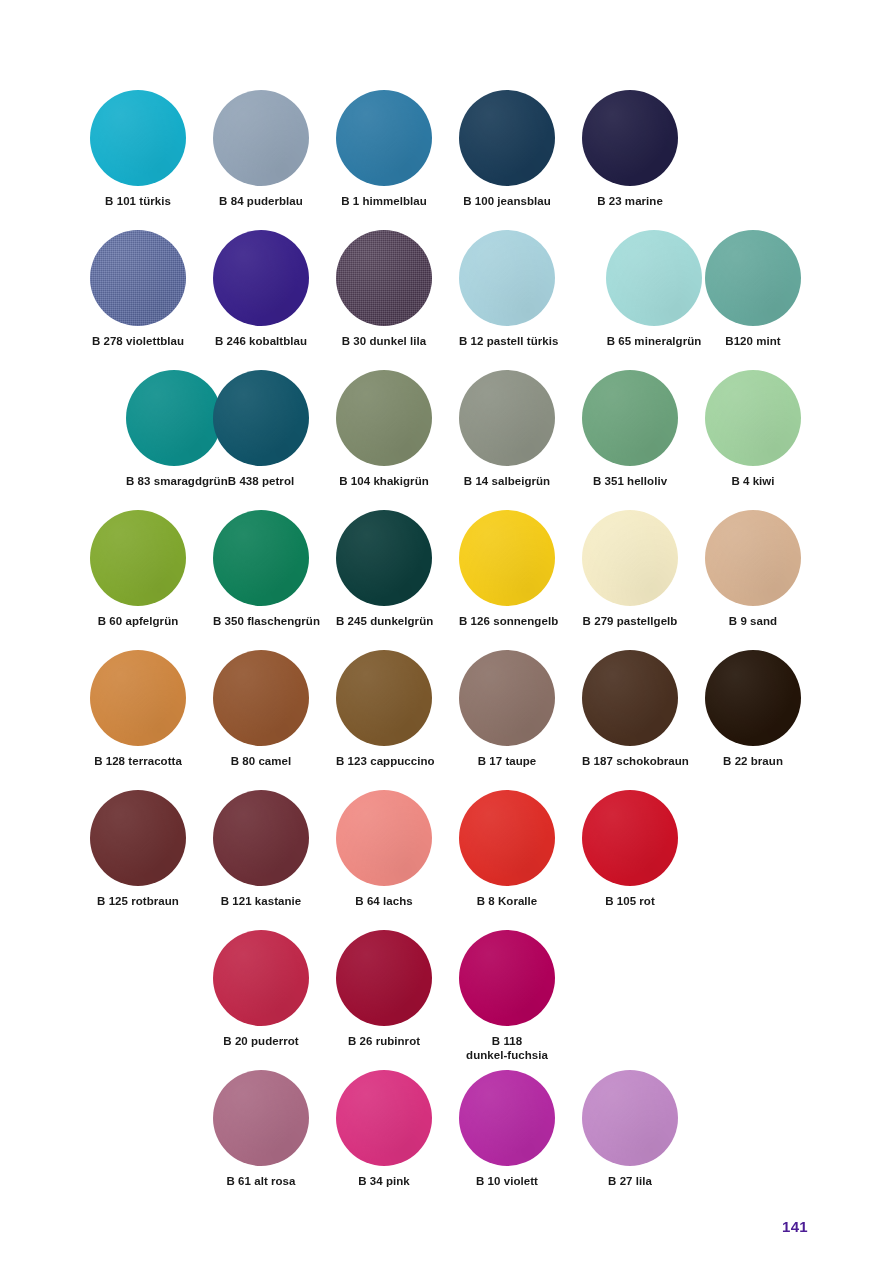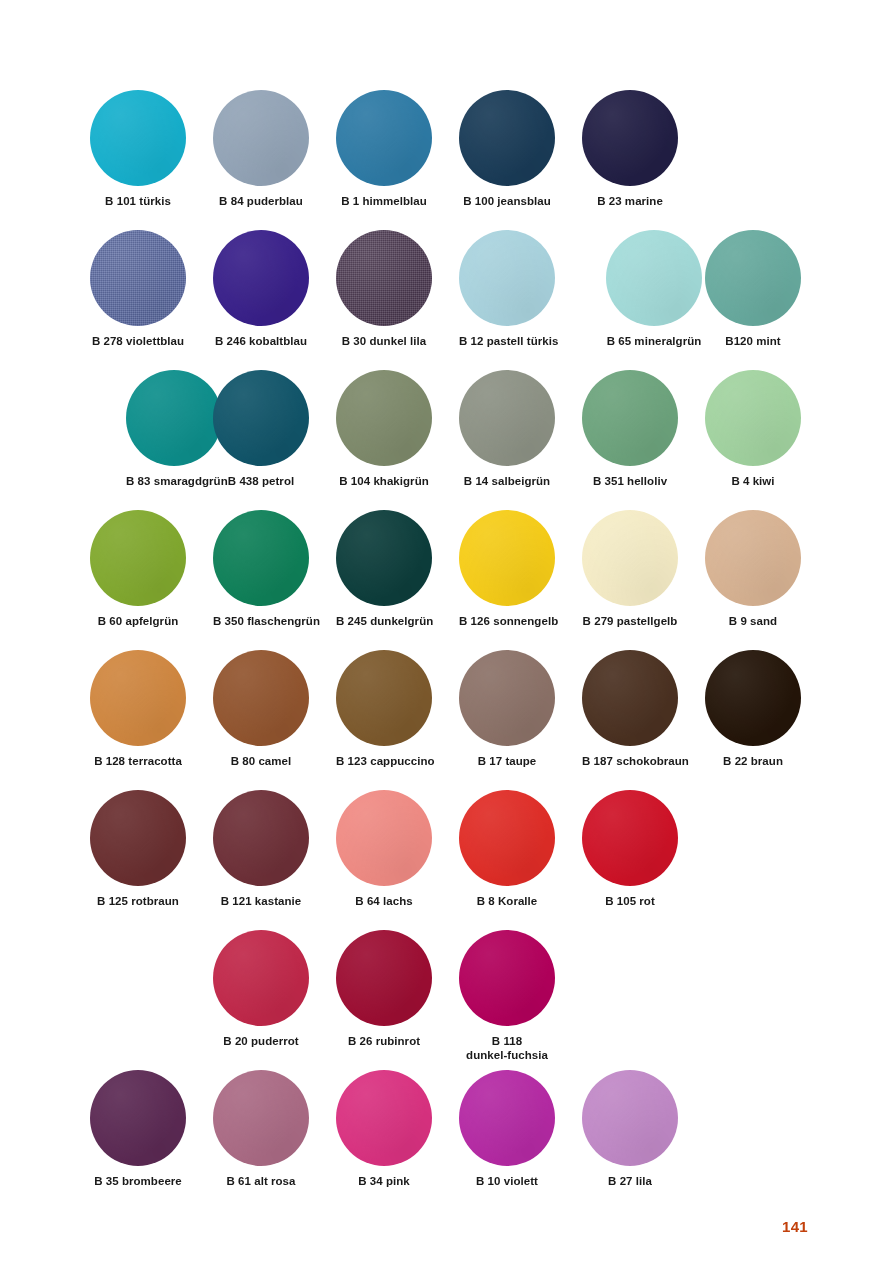--- a/index.html
+++ b/index.html
@@ -96,21 +96,21 @@
     margin-left: -12px;
   }
 
   #page-number {
     position: absolute;
     right: 84px;
     top: 1218px;
     font-family: "Liberation Sans", sans-serif;
     font-size: 15px;
     font-weight: bold;
-    color: #c2410c;
+    color: #4c1d95;
     letter-spacing: 0.3px;
   }
 </style>
 </head>
 <body>
 
 <div id="page">
   <div id="swatch-grid">
       <div class="swatch-row" style="height: 140px;">
         <div class="swatch-cell" style="left: 0px;">
@@ -268,24 +268,20 @@
         <div class="swatch-cell" style="left: 246px;">
           <div class="swatch-disc" title="B 26 rubinrot" style="width: 96px; height: 96px; background: rgb(157, 14, 51);"></div>
           <div class="swatch-label">B 26 rubinrot</div>
         </div>
         <div class="swatch-cell" style="left: 369px;">
           <div class="swatch-disc" title="B 118 dunkel-fuchsia" style="width: 96px; height: 96px; background: rgb(179, 0, 92);"></div>
           <div class="swatch-label wrap">B 118<br>dunkel-fuchsia</div>
         </div>
       </div>
       <div class="swatch-row" style="height: 140px;">
-        <div class="swatch-cell" style="left: 0px;">
-          <div class="swatch-disc" title="B 35 brombeere" style="width: 96px; height: 96px; background: rgb(92, 42, 84);"></div>
-          <div class="swatch-label">B 35 brombeere</div>
-        </div>
         <div class="swatch-cell" style="left: 123px;">
           <div class="swatch-disc" title="B 61 alt rosa" style="width: 96px; height: 96px; background: rgb(171, 107, 133);"></div>
           <div class="swatch-label">B 61 alt rosa</div>
         </div>
         <div class="swatch-cell" style="left: 246px;">
           <div class="swatch-disc" title="B 34 pink" style="width: 96px; height: 96px; background: rgb(218, 50, 129);"></div>
           <div class="swatch-label">B 34 pink</div>
         </div>
         <div class="swatch-cell" style="left: 369px;">
           <div class="swatch-disc" title="B 10 violett" style="width: 96px; height: 96px; background: rgb(181, 42, 164);"></div>

